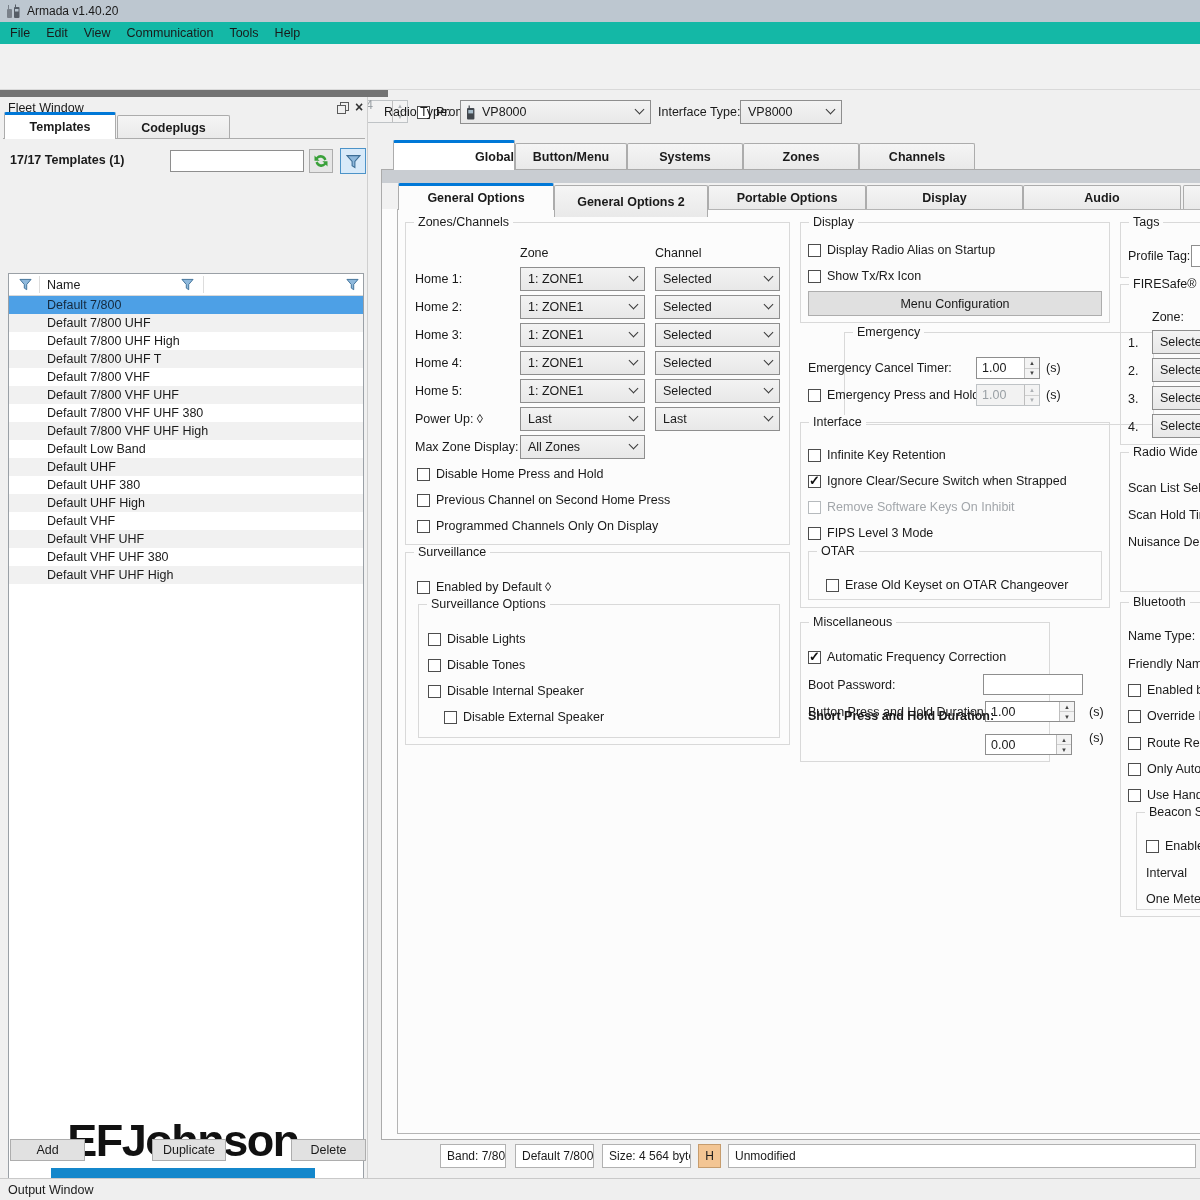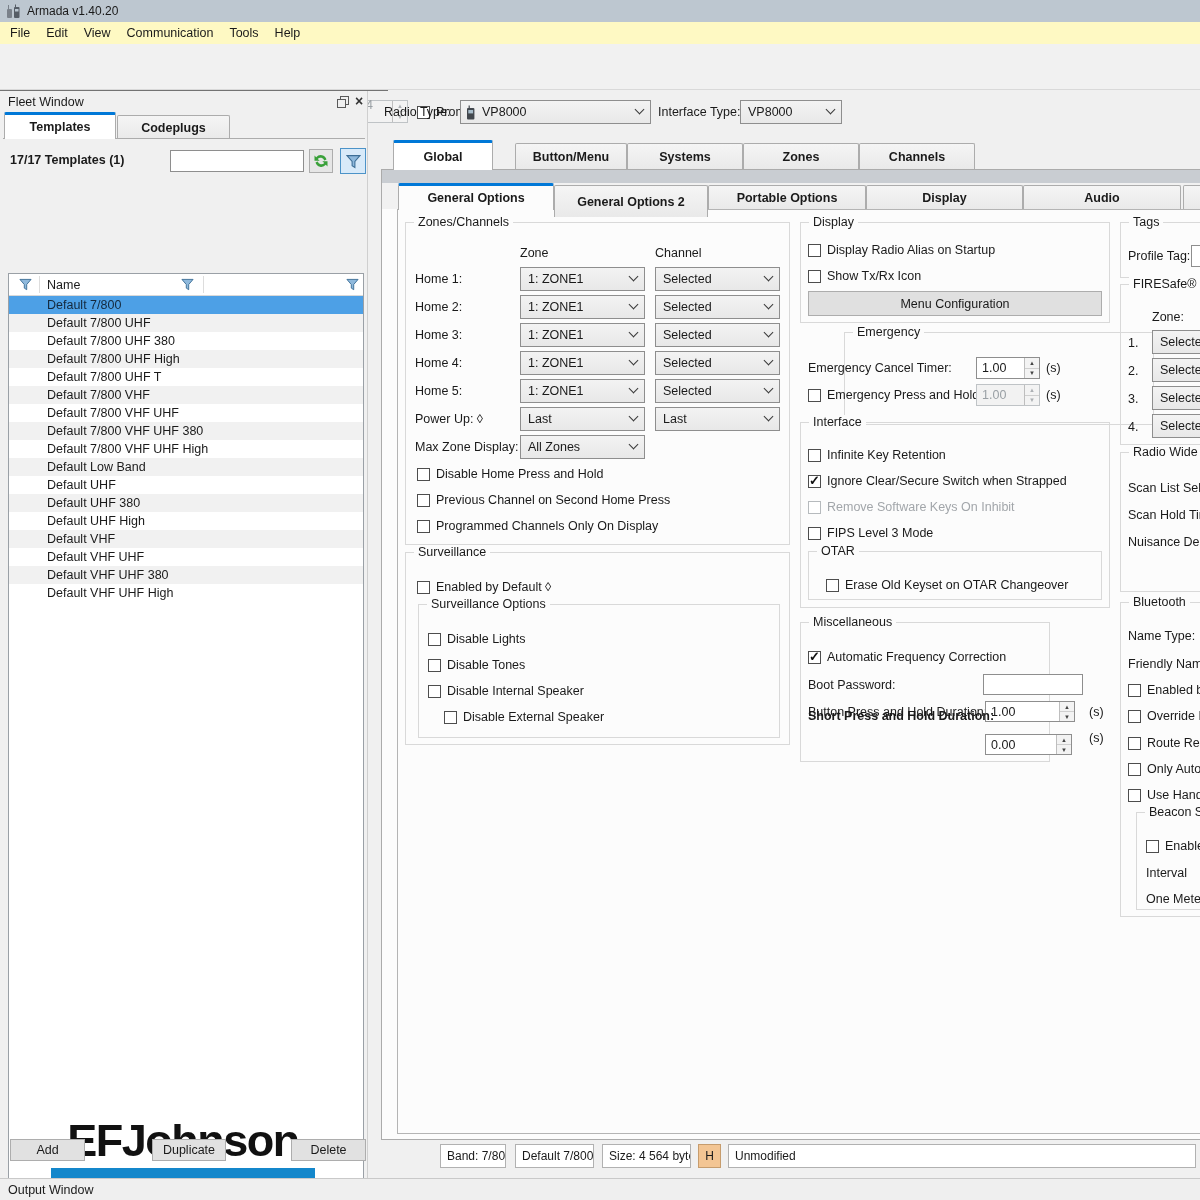--- a/index.html
+++ b/index.html
@@ -3,21 +3,21 @@
 <meta charset="utf-8">
 <style>
   * { box-sizing: border-box; }
   html,body { margin:0; padding:0; }
   body { font-family:"Liberation Sans",sans-serif; font-size:12.5px; color:#1a1a1a; background:#fff; }
   #app { position:relative; width:1200px; height:1200px; background:#F0F0F0; overflow:hidden; }
   .abs { position:absolute; }
 
   
   .titlebar { left:0; top:0; width:1200px; height:22px; background:#BDC7D0; display:flex; align-items:center; padding-left:6px; gap:6px; font-size:12px; }
-  .menubar { left:0; top:22px; width:1200px; height:22px; background:#fef9c3; display:flex; align-items:stretch; padding-left:2px; }
+  .menubar { left:0; top:22px; width:1200px; height:22px; background:#14b8a6; display:flex; align-items:stretch; padding-left:2px; }
   .menu-item { display:inline-flex; align-items:center; padding:0 8px; cursor:default; }
   .menu-item::first-letter { text-decoration:underline; }
   .toolbar { left:0; top:44px; width:1200px; height:46px; background:#F1F1F1; border-bottom:1px solid #D9D9D9; }
   .tool-sep { position:absolute; width:1px; background:#D2D2D2; }
 
   
   .combo { position:absolute; display:flex; align-items:center; background:linear-gradient(#F3F3F3,#E8E8E8); border:1px solid #8E8E8E; padding:0 20px 0 7px; white-space:nowrap; overflow:hidden; }
   .combo .chev { position:absolute; right:7px; top:50%; margin-top:-6px; width:7px; height:7px; border-right:1.4px solid #3A3A3A; border-bottom:1.4px solid #3A3A3A; transform:rotate(45deg); }
   .spin { position:absolute; display:flex; background:#fff; border:1px solid #8E8E8E; }
   .spin .sval { flex:1; padding:1px 5px; display:flex; align-items:center; }
@@ -149,21 +149,21 @@
           <line x1="3.5" y1="8" x2="12.5" y2="8" stroke="#C87E2A" stroke-width="1.2"></line>
           <line x1="3.5" y1="11" x2="12.5" y2="11" stroke="#C87E2A" stroke-width="1.2"></line>
           <line x1="3.5" y1="14" x2="12.5" y2="14" stroke="#C87E2A" stroke-width="1.2"></line>
           <line x1="3.5" y1="17" x2="9.5" y2="17" stroke="#C87E2A" stroke-width="1.2"></line>
         </svg>
     </span>
   </div>
 
   <div class="abs" style="left:0;top:90px;width:368px;height:1088px;background:#F0F0F0;border-right:1px solid #CFCFCF;">
 
-    <div class="abs" style="left:0;top:0;width:388px;height:22px;border-top:1px solid #737373;">
+    <div class="abs" style="left:0;top:0;width:388px;height:22px;border-top:7px solid #737373;">
       <span class="lab" style="left:8px;top:4px;">Fleet Window</span>
       <span class="abs" style="left:337px;top:5px;">
         <svg width="12" height="12" viewBox="0 0 12 12">
             <rect x="3.5" y="0.5" width="8" height="8" fill="none" stroke="#5A5A5A"></rect>
             <rect x="0.5" y="3.5" width="8" height="8" fill="#F0F0F0" stroke="#5A5A5A"></rect>
           </svg>
       </span>
       <span class="abs" style="left:355px;top:2px;font-size:14px;color:#333;font-weight:600;">×</span>
     </div>
 
@@ -210,21 +210,20 @@
         <div class="vline" style="left:194px;"></div>
         <span class="abs" style="left:337px;top:4px;">
           <svg width="13" height="13" viewBox="0 0 14 14">
               <path d="M1 1.5 h12 L8.3 7 v5.6 L5.7 10.9 V7 Z" fill="#8FB9DC" stroke="#3D6E96"></path>
             </svg>
         </span>
       </div>
       <div class="rows">
         <div class="lrow sel">Default 7/800</div>
         <div class="lrow">Default 7/800 UHF</div>
-        <div class="lrow">Default 7/800 UHF 380</div>
         <div class="lrow">Default 7/800 UHF High</div>
         <div class="lrow">Default 7/800 UHF T</div>
         <div class="lrow">Default 7/800 VHF</div>
         <div class="lrow">Default 7/800 VHF UHF</div>
         <div class="lrow">Default 7/800 VHF UHF 380</div>
         <div class="lrow">Default 7/800 VHF UHF High</div>
         <div class="lrow">Default Low Band</div>
         <div class="lrow">Default UHF</div>
         <div class="lrow">Default UHF 380</div>
         <div class="lrow">Default UHF High</div>
@@ -259,21 +258,21 @@
   <div class="lab" style="left:658px;top:105px;">Interface Type:</div>
   <div class="combo" style="left:740px;top:100px;width:102px;height:24px;">
     <span>VP8000</span>
     <span class="chev"></span>
   </div>
 
   <div class="abs" style="left:381px;top:169px;width:830px;height:971px;border:1px solid #ABABAB;background:#FCFCFC;"></div>
   <div class="abs" style="left:382px;top:170px;width:818px;height:13px;background:#C9CDD2;"></div>
   <div class="abs" style="left:382px;top:183px;width:818px;height:26px;background:#F1F1F1;"></div>
 
-  <div class="tab active" style="left:393px;top:140px;width:100px;height:30px;">
+  <div class="tab active" style="left:393px;top:140px;width:122px;height:30px;justify-content:flex-end;">
       <span>Global</span>
     </div>
   <div class="tab" style="left:515px;top:143px;width:112px;height:26px;">
       <span>Button/Menu</span>
     </div>
   <div class="tab" style="left:627px;top:143px;width:116px;height:26px;">
       <span>Systems</span>
     </div>
   <div class="tab" style="left:743px;top:143px;width:116px;height:26px;">
       <span>Zones</span>

